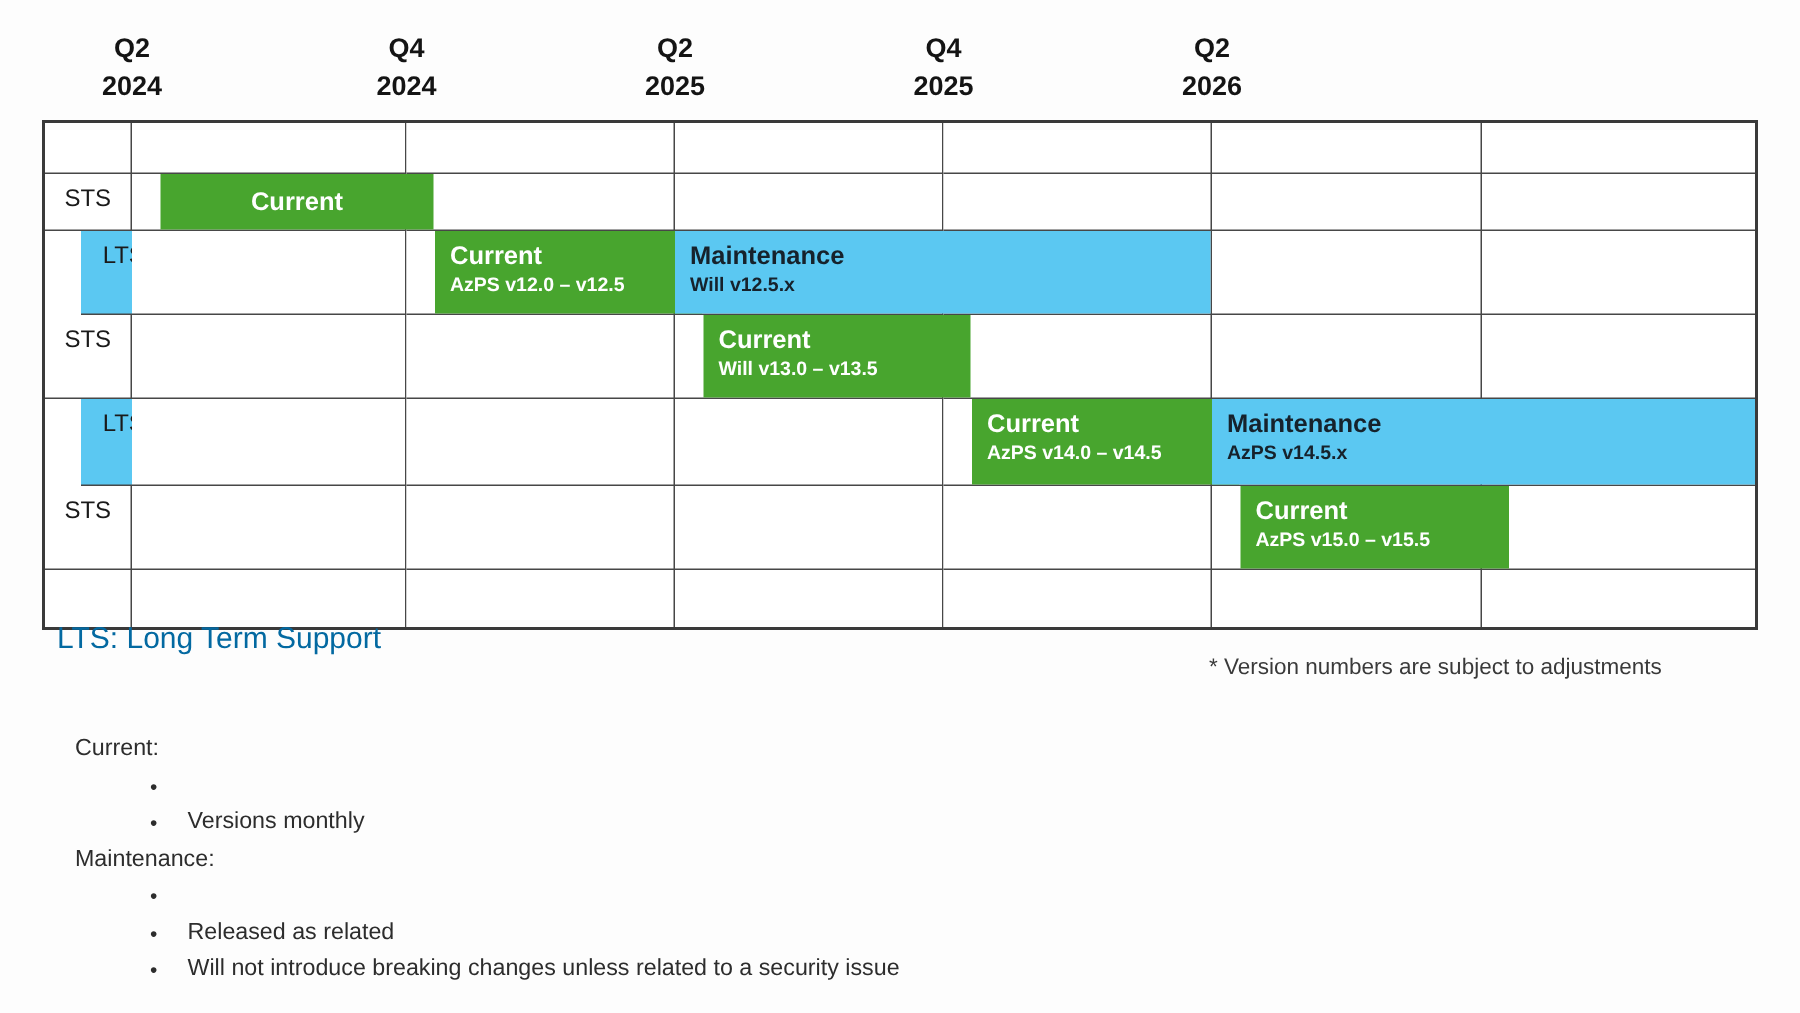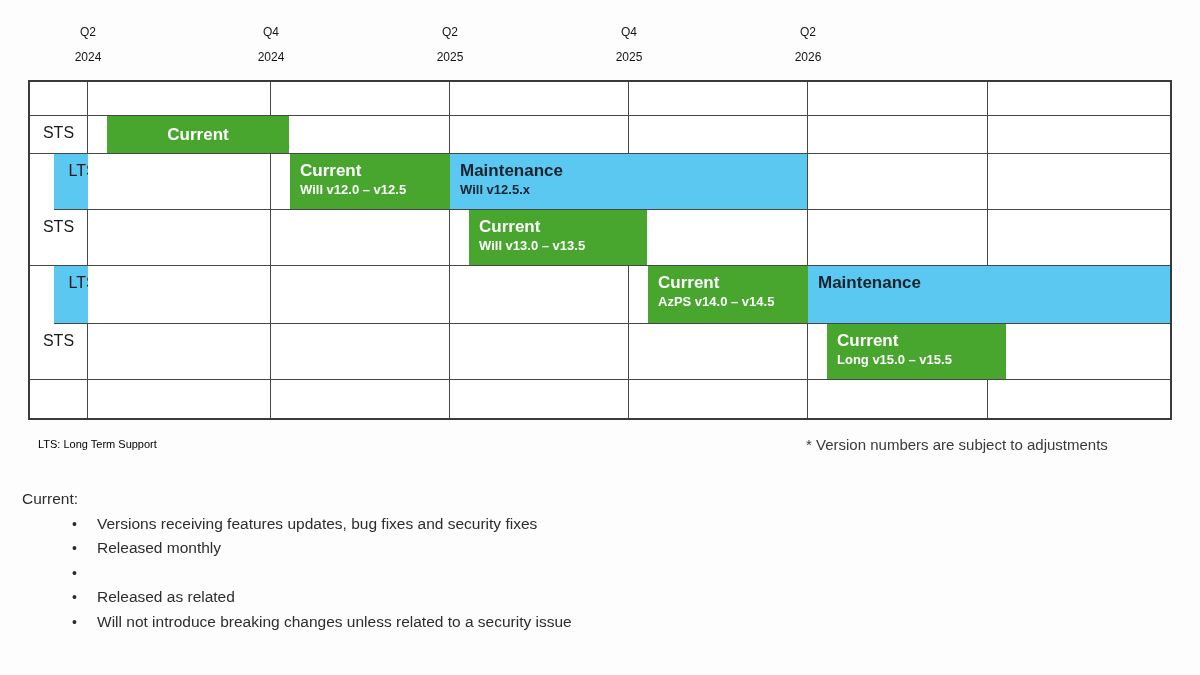--- a/index.html
+++ b/index.html
@@ -6,21 +6,21 @@
   body{
     width:1200px;height:675px;position:relative;overflow:hidden;
     background:#fdfdfd;
     font-family:"Liberation Sans", sans-serif;
   }
   .page{position:absolute;inset:0;}
 
   
   .quarter{
     position:absolute;top:20px;transform:translateX(-50%);
-    text-align:center;font-size:12px;font-weight:400;color:#141414;line-height:25px;
+    text-align:center;font-size:18px;font-weight:700;color:#141414;line-height:25px;
   }
 
   
   #grid{
     position:absolute;left:28px;top:80px;width:1144px;height:340px;
     box-sizing:border-box;border:2px solid #3a3a3a;background:#ffffff;
   }
   .cell{
     position:absolute;box-sizing:border-box;background:#ffffff;
     border-right:1px solid #474747;border-bottom:1px solid #474747;
@@ -34,29 +34,29 @@
 
   .bar{position:absolute;box-sizing:border-box;padding:6px 0 0 10px;z-index:2;}
   .bar.curr{background:var(--green);color:#ffffff;margin-left:19px;}
   .bar.maint{background:var(--blue);color:#16222c;}
   .bar.center{text-align:center;padding:8px 0 0 0;}
   .bar-title{font-size:17px;font-weight:600;line-height:21px;}
   .bar-sub{font-size:13px;font-weight:600;line-height:17px;}
 
   
   #legend{
-    position:absolute;left:38px;top:432px;
-    font-size:11px;line-height:24px;color:#000000;
+    position:absolute;left:38px;top:414px;
+    font-size:20px;line-height:24px;color:#0369a1;
   }
   #note{
     position:absolute;left:806px;top:436px;
     font-size:15px;color:#3a3a3a;
   }
   #definitions{
-    position:absolute;left:22px;top:487px;width:780px;
+    position:absolute;left:50px;top:487px;width:780px;
     font-size:15.5px;line-height:24.5px;color:#2d2d2d;
   }
   .def-bullet{display:flex;}
   .dot{width:25px;margin-left:50px;font-size:14px;}
 </style>
 </head>
 <body>
 
 <div class="page">
   <div id="quarters">
@@ -101,21 +101,21 @@
       </div>
       <div class="cell labelcell lts" style="left: 0px; top: 72px; width: 58px; height: 56px;">LTS</div>
       <div class="cell" style="left: 58px; top: 72px; width: 183px; height: 56px;"></div>
       <div class="cell" style="left: 241px; top: 72px; width: 179px; height: 56px;"></div>
       <div class="cell" style="left: 420px; top: 72px; width: 179px; height: 56px;"></div>
       <div class="cell" style="left: 599px; top: 72px; width: 179px; height: 56px;"></div>
       <div class="cell" style="left: 778px; top: 72px; width: 180px; height: 56px;"></div>
       <div class="cell lastcol" style="left: 958px; top: 72px; width: 182px; height: 56px;"></div>
       <div class="bar curr" style="left: 241px; top: 72px; width: 178px; height: 55px;">
         <div class="bar-title">Current</div>
-        <div class="bar-sub">Will v12.0 – v12.5</div>
+        <div class="bar-sub">AzPS v12.0 – v12.5</div>
       </div>
       <div class="bar maint" style="left: 420px; top: 72px; width: 357px; height: 55px;">
         <div class="bar-title">Maintenance</div>
         <div class="bar-sub">Will v12.5.x</div>
       </div>
       <div class="cell labelcell" style="left: 0px; top: 128px; width: 58px; height: 56px;">STS</div>
       <div class="cell" style="left: 58px; top: 128px; width: 183px; height: 56px;"></div>
       <div class="cell" style="left: 241px; top: 128px; width: 179px; height: 56px;"></div>
       <div class="cell" style="left: 420px; top: 128px; width: 179px; height: 56px;"></div>
       <div class="cell" style="left: 599px; top: 128px; width: 179px; height: 56px;"></div>
@@ -131,57 +131,58 @@
       <div class="cell" style="left: 420px; top: 184px; width: 179px; height: 58px;"></div>
       <div class="cell" style="left: 599px; top: 184px; width: 179px; height: 58px;"></div>
       <div class="cell" style="left: 778px; top: 184px; width: 180px; height: 58px;"></div>
       <div class="cell lastcol" style="left: 958px; top: 184px; width: 182px; height: 58px;"></div>
       <div class="bar curr" style="left: 599px; top: 184px; width: 178px; height: 57px;">
         <div class="bar-title">Current</div>
         <div class="bar-sub">AzPS v14.0 – v14.5</div>
       </div>
       <div class="bar maint" style="left: 778px; top: 184px; width: 362px; height: 57px;">
         <div class="bar-title">Maintenance</div>
+        <div class="bar-sub">AzPS v14.5.x</div>
       </div>
       <div class="cell labelcell" style="left: 0px; top: 242px; width: 58px; height: 56px;">STS</div>
       <div class="cell" style="left: 58px; top: 242px; width: 183px; height: 56px;"></div>
       <div class="cell" style="left: 241px; top: 242px; width: 179px; height: 56px;"></div>
       <div class="cell" style="left: 420px; top: 242px; width: 179px; height: 56px;"></div>
       <div class="cell" style="left: 599px; top: 242px; width: 179px; height: 56px;"></div>
       <div class="cell" style="left: 778px; top: 242px; width: 180px; height: 56px;"></div>
       <div class="cell lastcol" style="left: 958px; top: 242px; width: 182px; height: 56px;"></div>
       <div class="bar curr" style="left: 778px; top: 242px; width: 179px; height: 55px;">
         <div class="bar-title">Current</div>
-        <div class="bar-sub">Long v15.0 – v15.5</div>
+        <div class="bar-sub">AzPS v15.0 – v15.5</div>
       </div>
       <div class="cell labelcell lastrow" style="left: 0px; top: 298px; width: 58px; height: 38px;"></div>
       <div class="cell lastrow" style="left: 58px; top: 298px; width: 183px; height: 38px;"></div>
       <div class="cell lastrow" style="left: 241px; top: 298px; width: 179px; height: 38px;"></div>
       <div class="cell lastrow" style="left: 420px; top: 298px; width: 179px; height: 38px;"></div>
       <div class="cell lastrow" style="left: 599px; top: 298px; width: 179px; height: 38px;"></div>
       <div class="cell lastrow" style="left: 778px; top: 298px; width: 180px; height: 38px;"></div>
       <div class="cell lastcol lastrow" style="left: 958px; top: 298px; width: 182px; height: 38px;"></div>
     </div>
 
   <div id="legend">
     <div>LTS: Long Term Support</div>
   </div>
 
   <div id="note">* Version numbers are subject to adjustments</div>
 
   <div id="definitions">
       <div class="def-term">Current:</div>
       <div class="def-bullet">
         <div class="dot">•</div>
-        <div class="def-text">Versions receiving features updates, bug fixes and security fixes</div>
       </div>
       <div class="def-bullet">
         <div class="dot">•</div>
-        <div class="def-text">Released monthly</div>
+        <div class="def-text">Versions monthly</div>
       </div>
+      <div class="def-term">Maintenance:</div>
       <div class="def-bullet">
         <div class="dot">•</div>
       </div>
       <div class="def-bullet">
         <div class="dot">•</div>
         <div class="def-text">Released as related</div>
       </div>
       <div class="def-bullet">
         <div class="dot">•</div>
         <div class="def-text">Will not introduce breaking changes unless related to a security issue</div>

